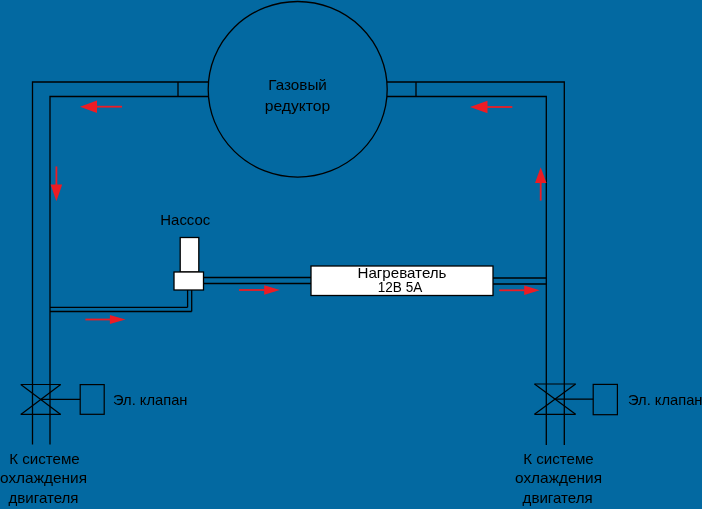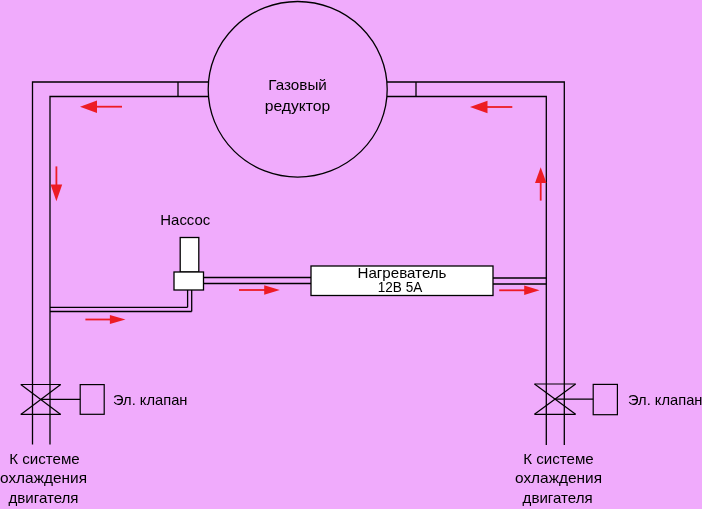--- a/index.html
+++ b/index.html
@@ -1,16 +1,16 @@
 <!DOCTYPE html>
 <html><head>
 <meta charset="utf-8">
 <style>
   html,body{margin:0;padding:0;background:#ffffff;}
-  #stage{position:relative;width:702px;height:509px;background:#f0abfc;overflow:hidden;}
+  #stage{position:relative;width:702px;height:509px;background:#0369a1;overflow:hidden;}
   svg{display:block;}
   text{font-family:"Liberation Sans",sans-serif;font-size:15px;fill:#000000;}
 </style>
 </head>
 <body>
 <div id="stage">
 <svg width="702" height="509" viewBox="0 0 702 509" xmlns="http://www.w3.org/2000/svg">
 
   <ellipse cx="297.7" cy="89.3" rx="89.5" ry="87.8" fill="none" stroke="#000" stroke-width="1.3"></ellipse>
 

